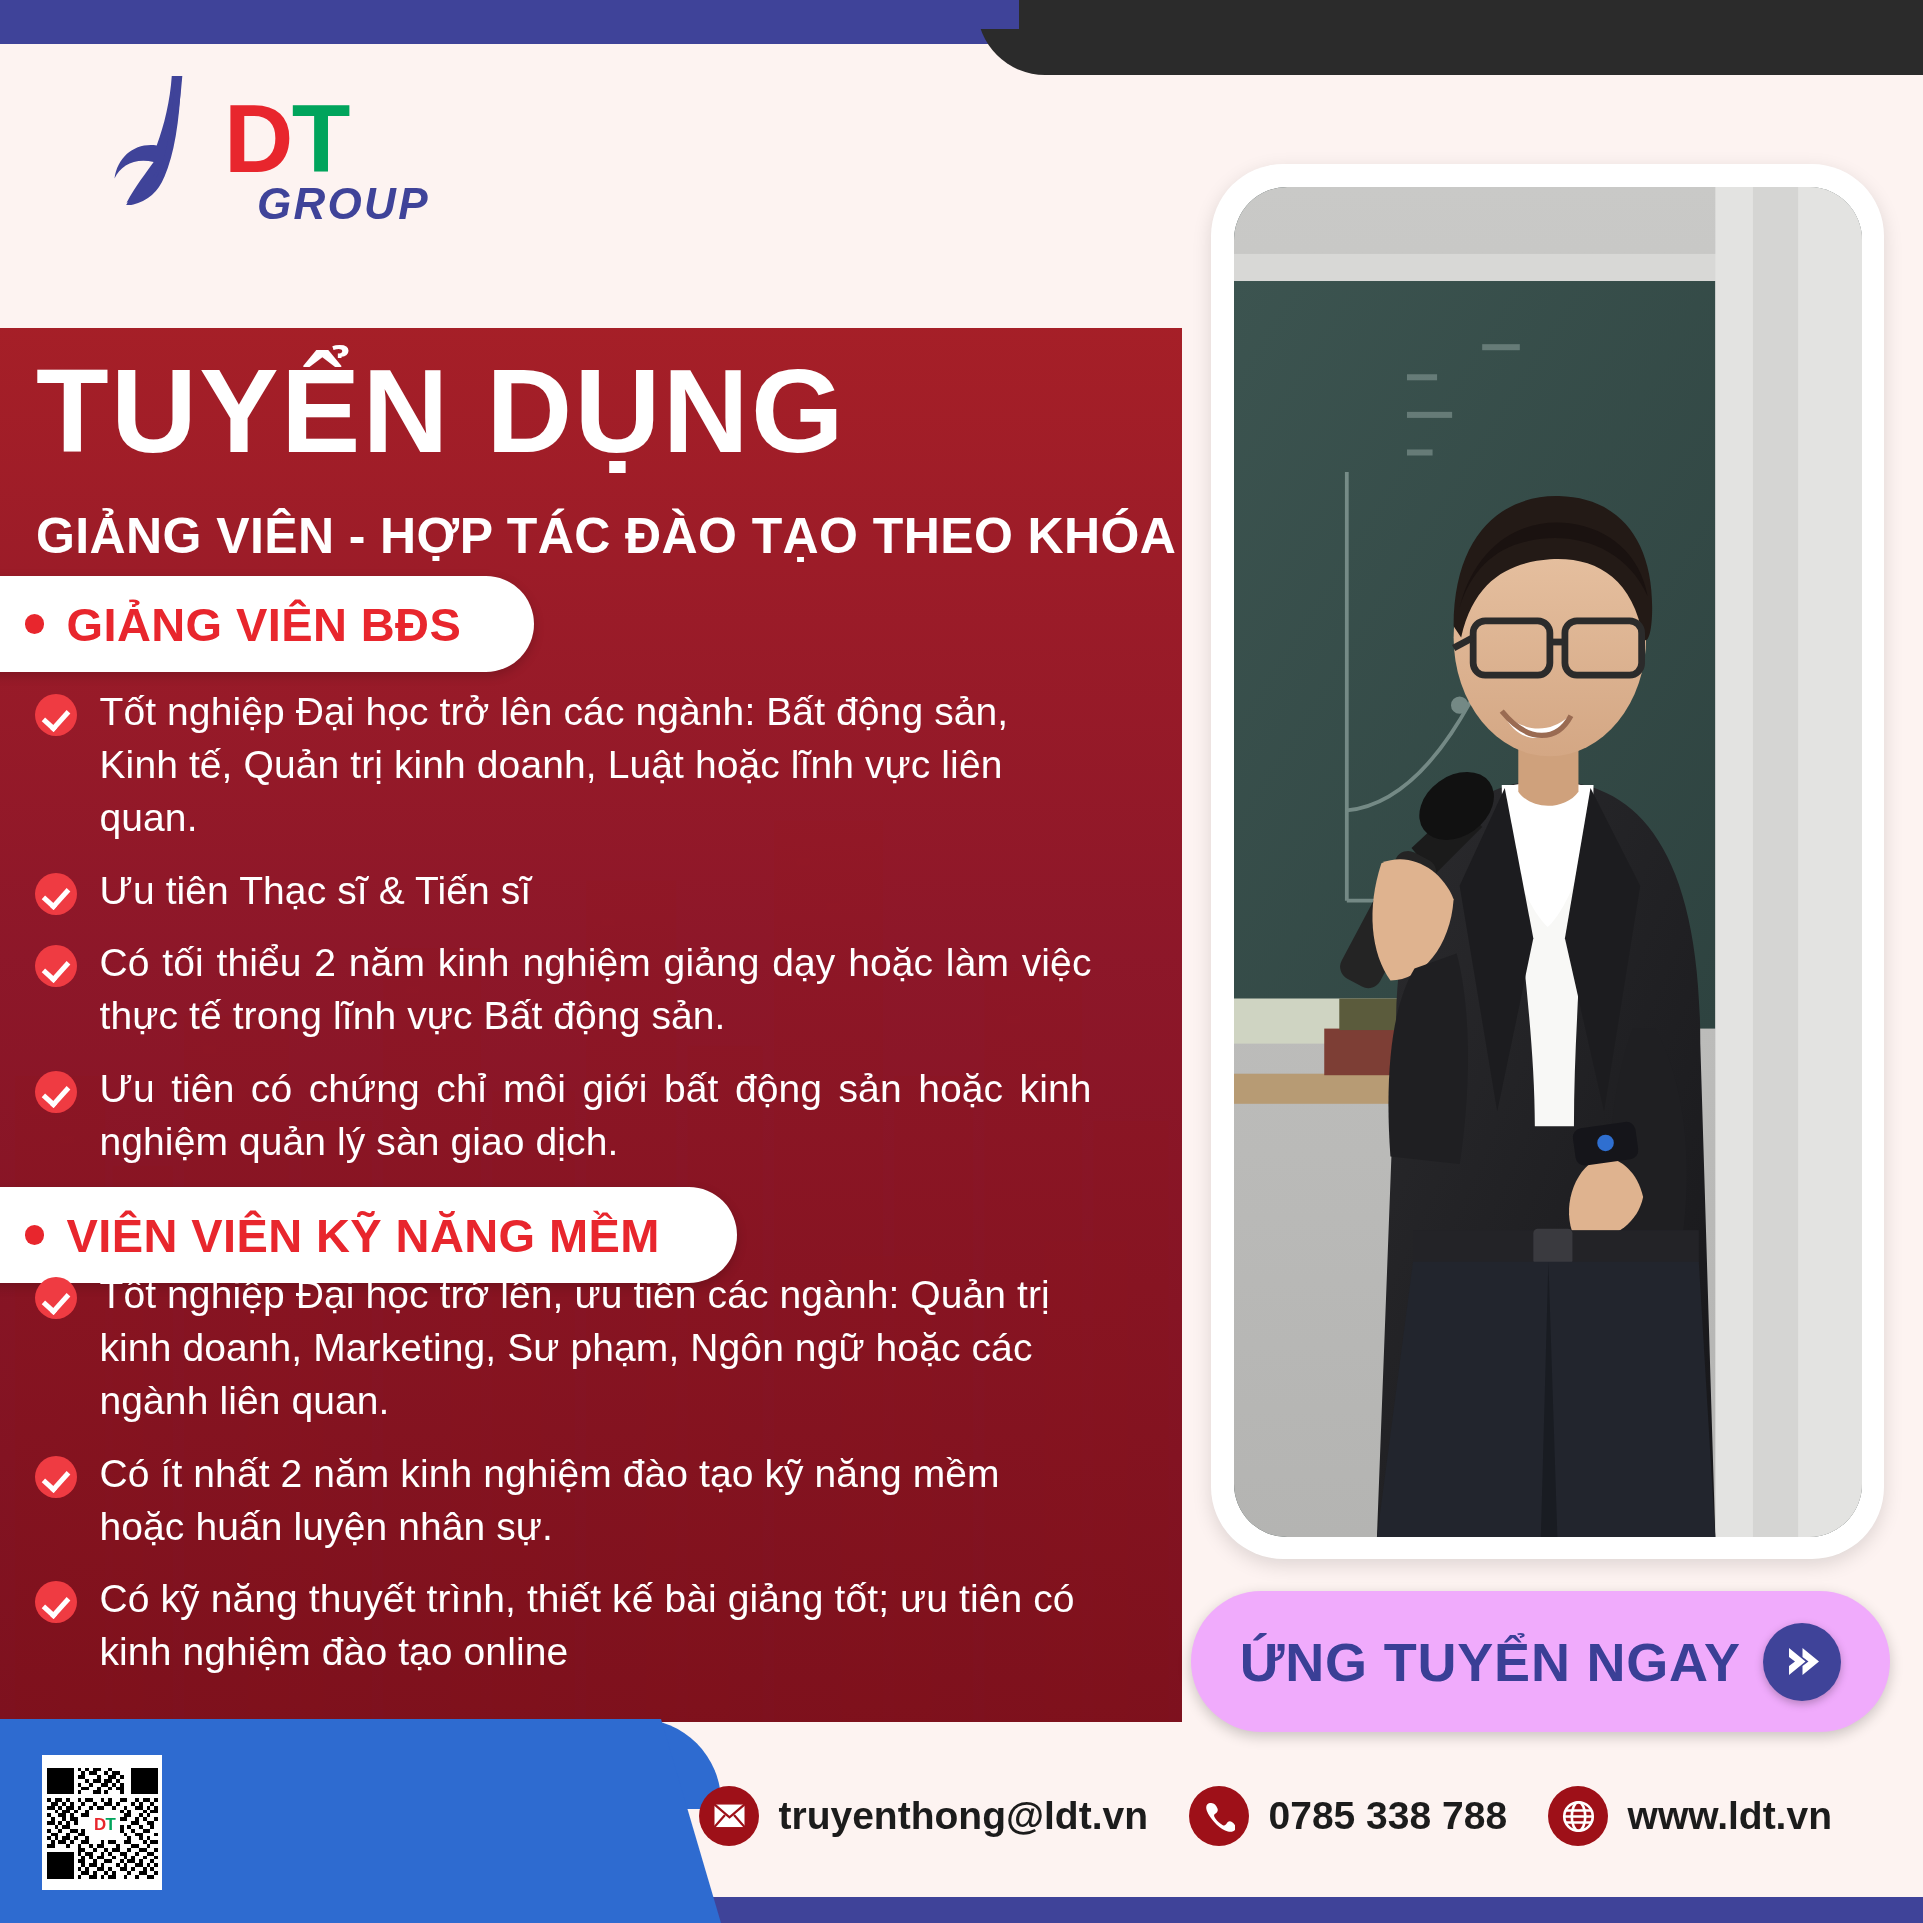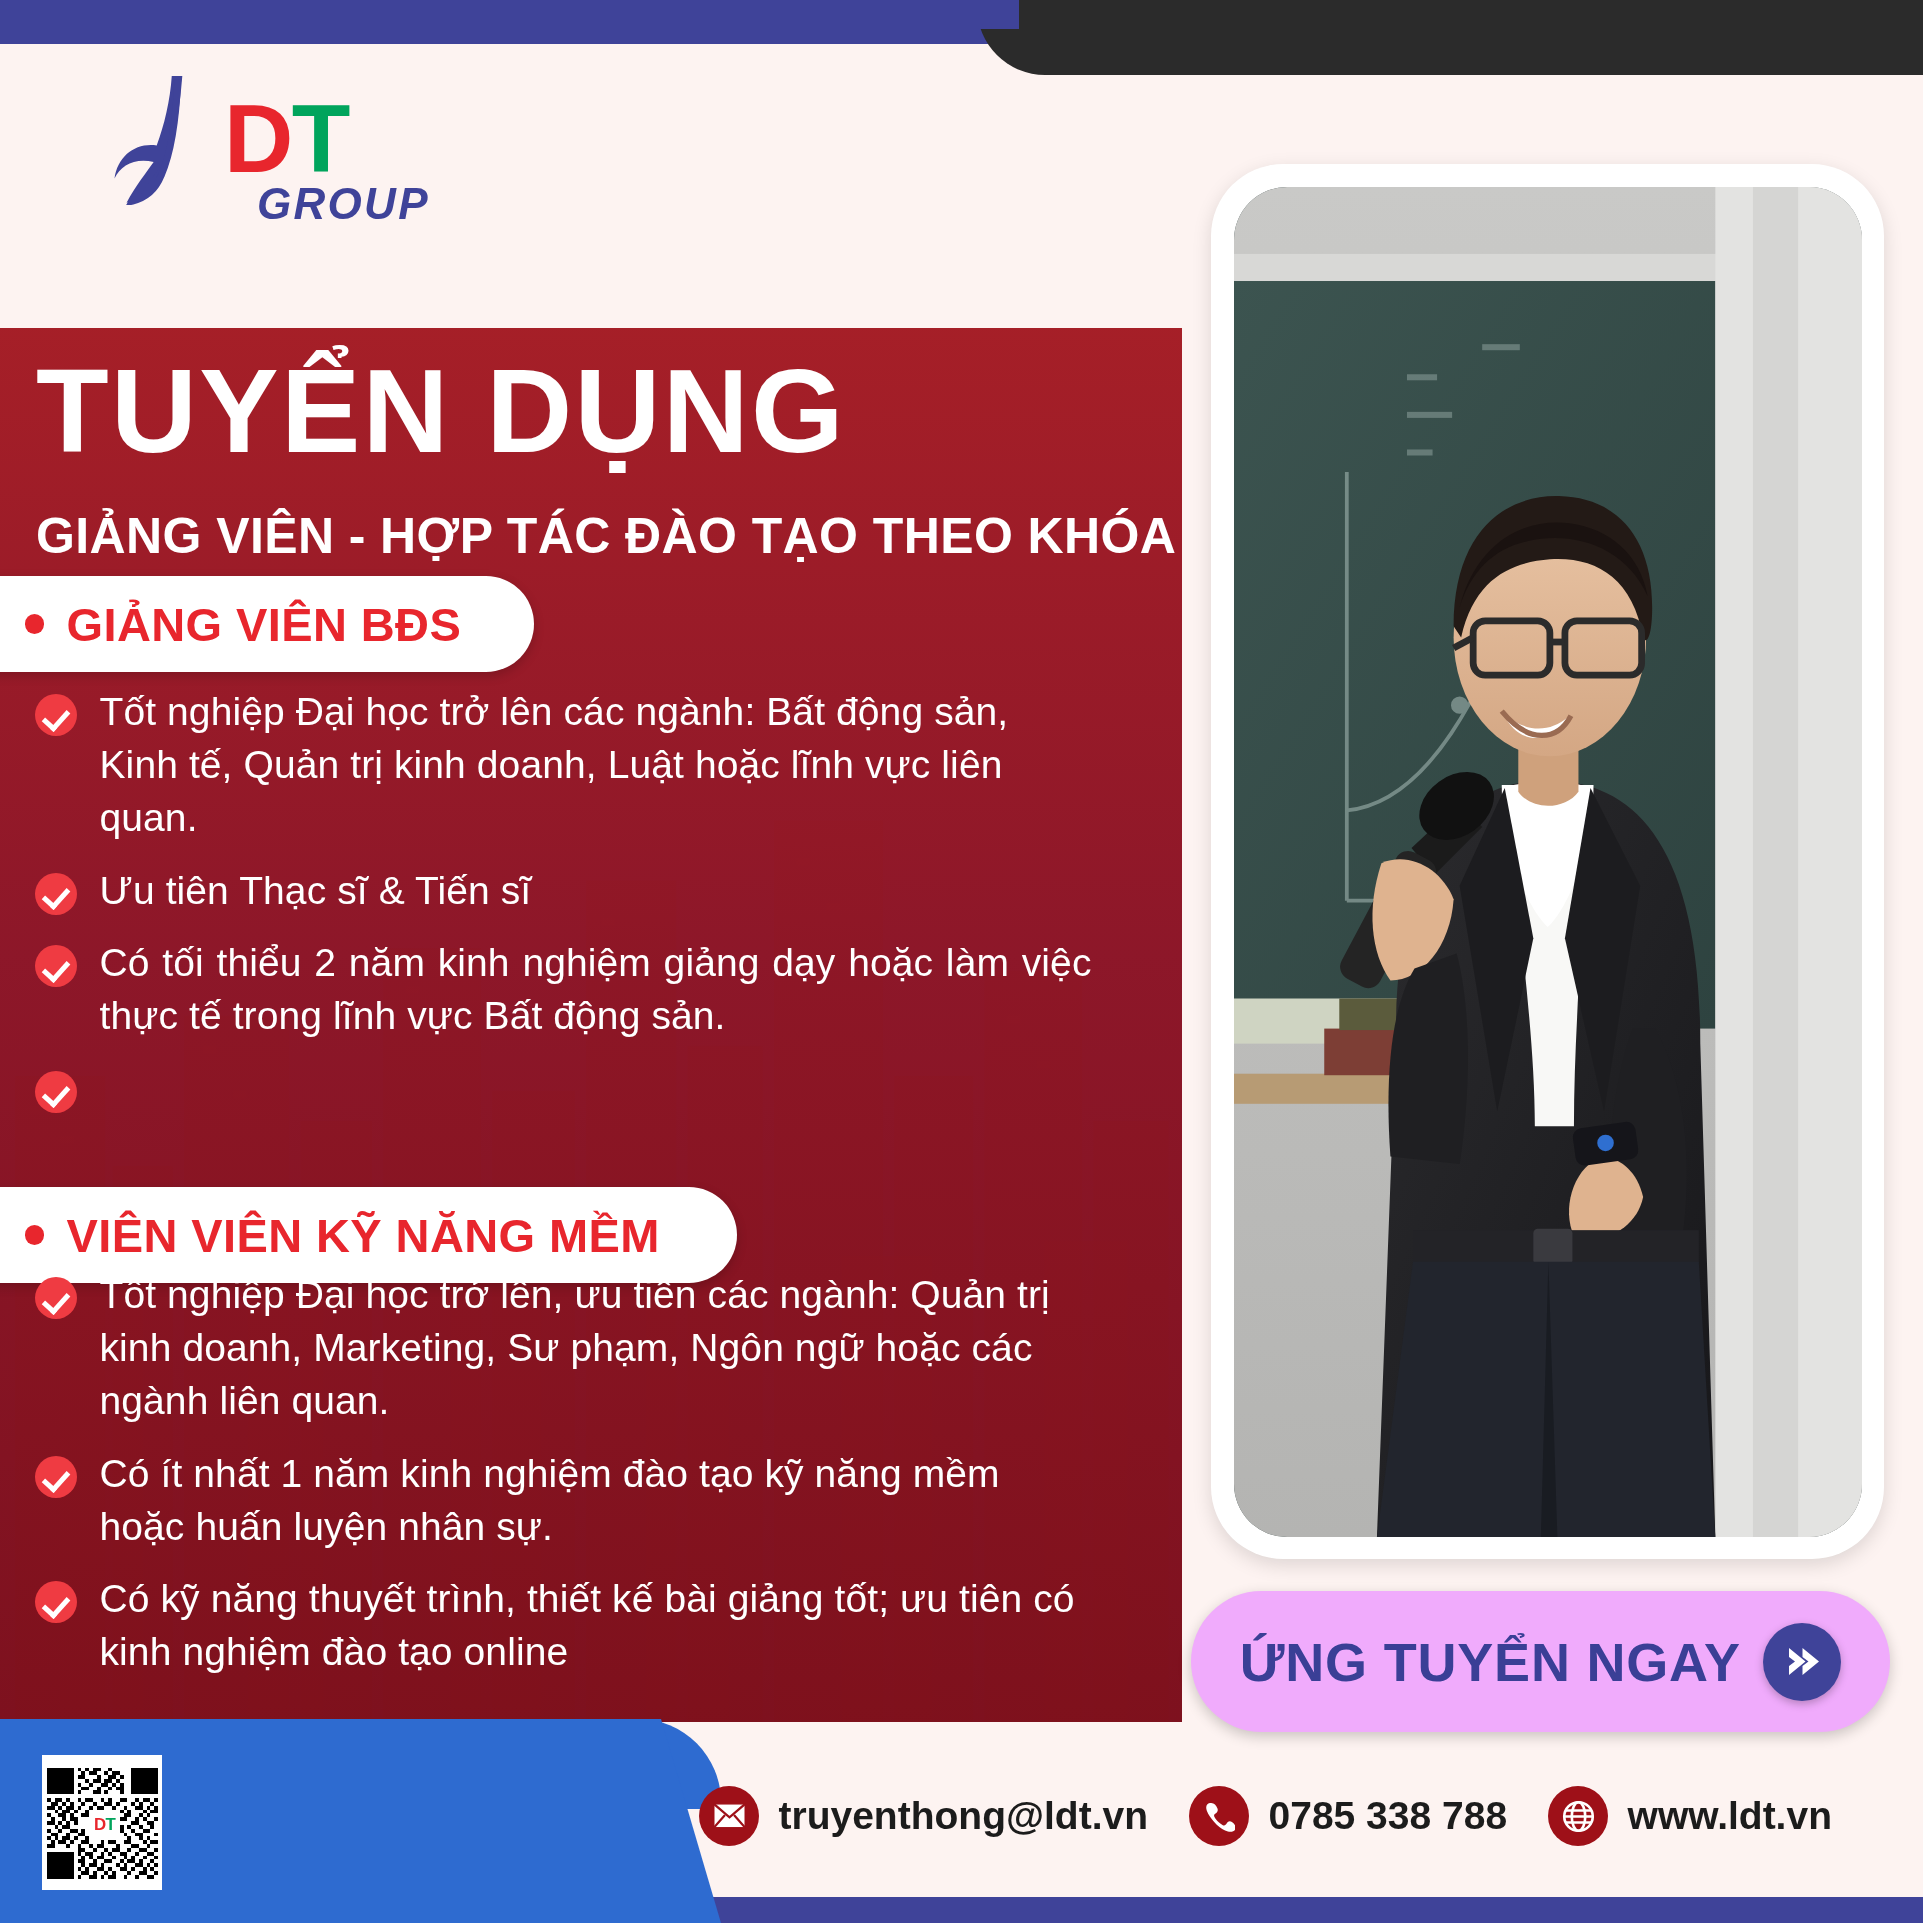--- a/index.html
+++ b/index.html
@@ -218,36 +218,37 @@
         <div class="bullet">
           <span class="check"></span>
           <span class="bullet-text">Ưu tiên Thạc sĩ &amp; Tiến sĩ</span>
         </div>
         <div class="bullet">
           <span class="check"></span>
           <span class="bullet-text just">Có tối thiểu 2 năm kinh nghiệm giảng dạy hoặc làm việc thực tế trong lĩnh vực Bất động sản.</span>
         </div>
         <div class="bullet">
           <span class="check"></span>
+          <span class="bullet-text just">Ưu tiên có chứng chỉ môi giới bất động sản hoặc kinh nghiệm quản lý sàn giao dịch.</span>
         </div>
       </div>
 
       <div class="pill" id="pill-2">
         <span class="pill-dot"></span>
         <span class="pill-label">VIÊN VIÊN KỸ NĂNG MỀM</span>
       </div>
 
       <div class="bullets" id="bullets-2">
         <div class="bullet">
           <span class="check"></span>
           <span class="bullet-text">Tốt nghiệp Đại học trở lên, ưu tiên các ngành: Quản trị kinh doanh, Marketing, Sư phạm, Ngôn ngữ hoặc các ngành liên quan.</span>
         </div>
         <div class="bullet">
           <span class="check"></span>
-          <span class="bullet-text"> Có ít nhất 1 năm kinh nghiệm đào tạo kỹ năng mềm hoặc huấn luyện nhân sự.</span>
+          <span class="bullet-text"> Có ít nhất 2 năm kinh nghiệm đào tạo kỹ năng mềm hoặc huấn luyện nhân sự.</span>
         </div>
         <div class="bullet">
           <span class="check"></span>
           <span class="bullet-text">Có kỹ năng thuyết trình, thiết kế bài giảng tốt; ưu tiên có kinh nghiệm đào tạo online</span>
         </div>
       </div>
     </div>
   </div>
 
   <div class="photo-frame">

